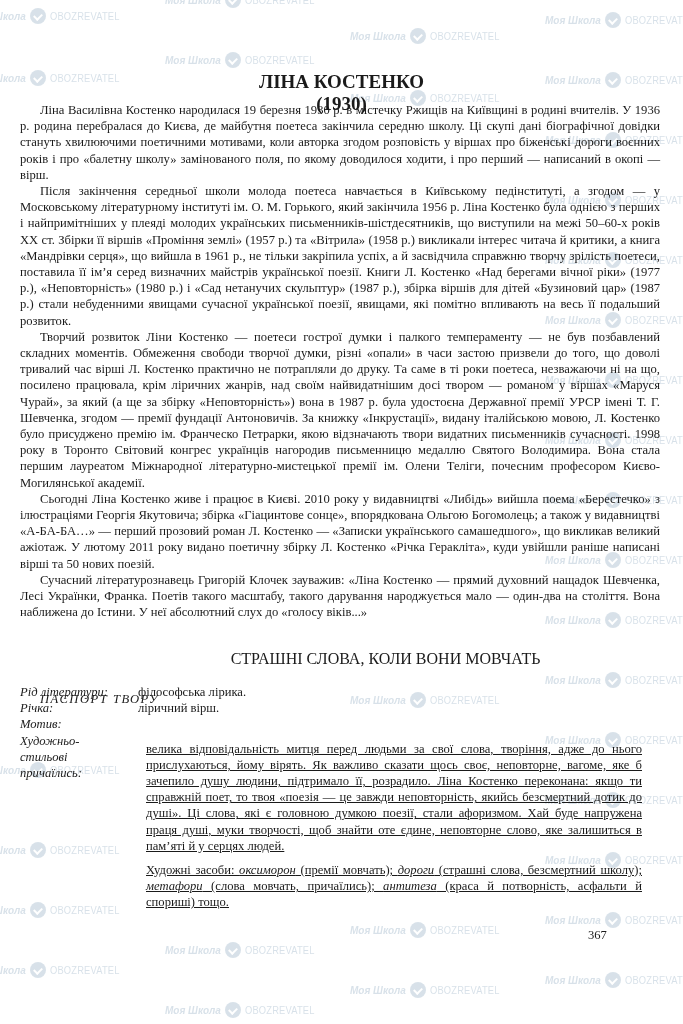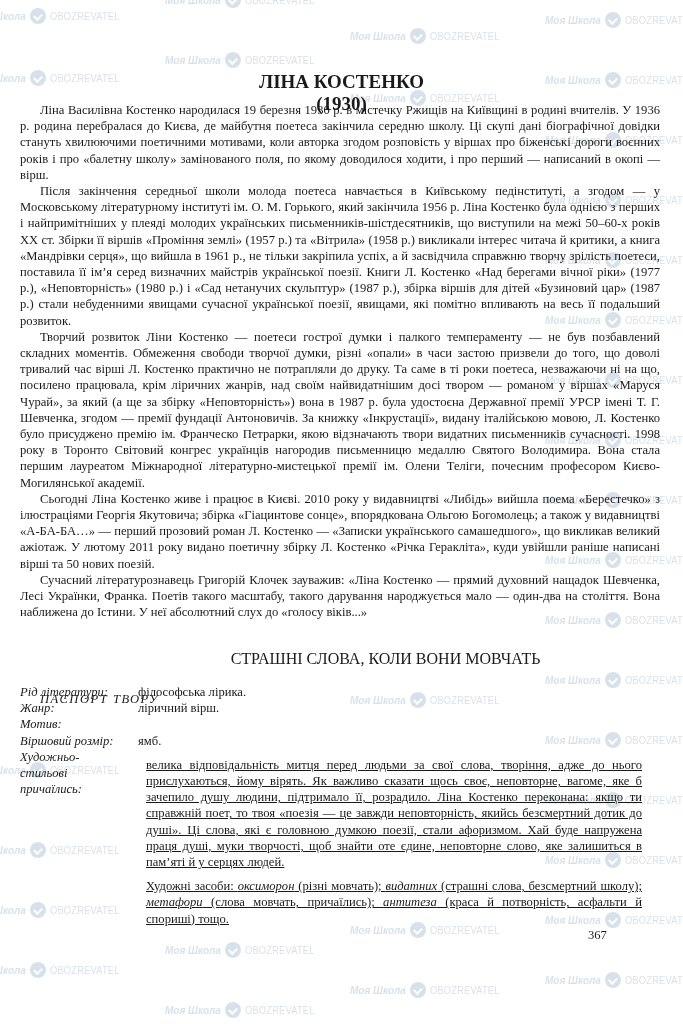--- a/index.html
+++ b/index.html
@@ -211,37 +211,33 @@
 
   <div class="poem-title">СТРАШНІ СЛОВА, КОЛИ ВОНИ МОВЧАТЬ</div>
   <div class="passport-title">ПАСПОРТ ТВОРУ</div>
 
   <div class="passport">
     <div class="prow">
       <div class="plabel">Рід літератури:</div>
       <div class="pval">філософська лірика.</div>
     </div>
     <div class="prow">
-      <div class="plabel">Жанр:</div>
+      <div class="plabel">Річка:</div>
       <div class="pval">ліричний вірш.</div>
     </div>
     <div class="prow">
       <div class="plabel">Мотив:</div>
-    </div>
-    <div class="prow">
-      <div class="plabel">Віршовий розмір:</div>
-      <div class="pval">ямб.</div>
     </div>
     <div class="prow">
       <div class="plabel">
         <div>Художньо-</div>
         <div>стильові</div>
         <div>причаїлись:</div>
       </div>
       <div class="pval">
         <p>велика відповідальність митця перед людьми за свої слова, творіння, адже до нього прислухаються, йому вірять. Як важливо сказати щось своє, неповторне, вагоме, яке б зачепило душу людини, підтримало її, розрадило. Ліна Костенко переконана: якщо ти справжній поет, то твоя «поезія — це завжди неповторність, якийсь безсмертний дотик до душі». Ці слова, які є головною думкою поезії, стали афоризмом. Хай буде напружена праця душі, муки творчості, щоб знайти оте єдине, неповторне слово, яке залишиться в пам’яті й у серцях людей.</p>
-        <p><span>Художні засоби: </span><i>оксиморон</i><span> (різні мовчать); </span><i>видатних</i><span> (страшні слова, безсмертний школу); </span><i>метафори</i><span> (слова мовчать, причаїлись); </span><i>антитеза</i><span> (краса й потворність, асфальти й спориші) тощо.</span></p>
+        <p><span>Художні засоби: </span><i>оксиморон</i><span> (премії мовчать); </span><i>дороги</i><span> (страшні слова, безсмертний школу); </span><i>метафори</i><span> (слова мовчать, причаїлись); </span><i>антитеза</i><span> (краса й потворність, асфальти й спориші) тощо.</span></p>
       </div>
     </div>
   </div>
 
   <div class="page-num">367</div>
 </div>
 
 </body></html>

